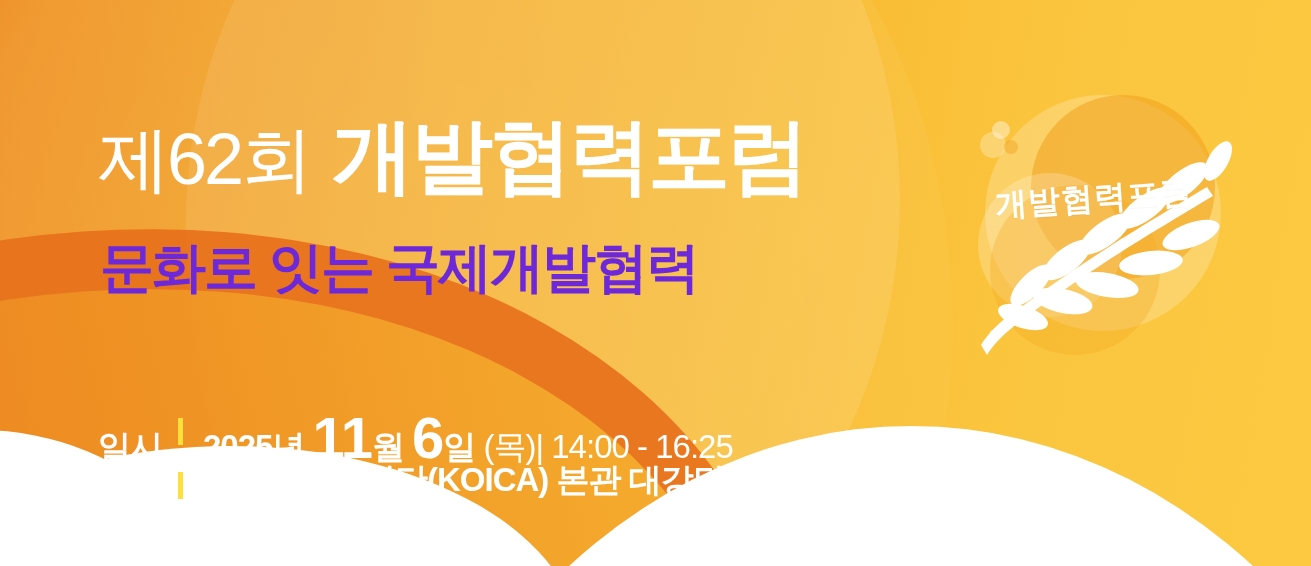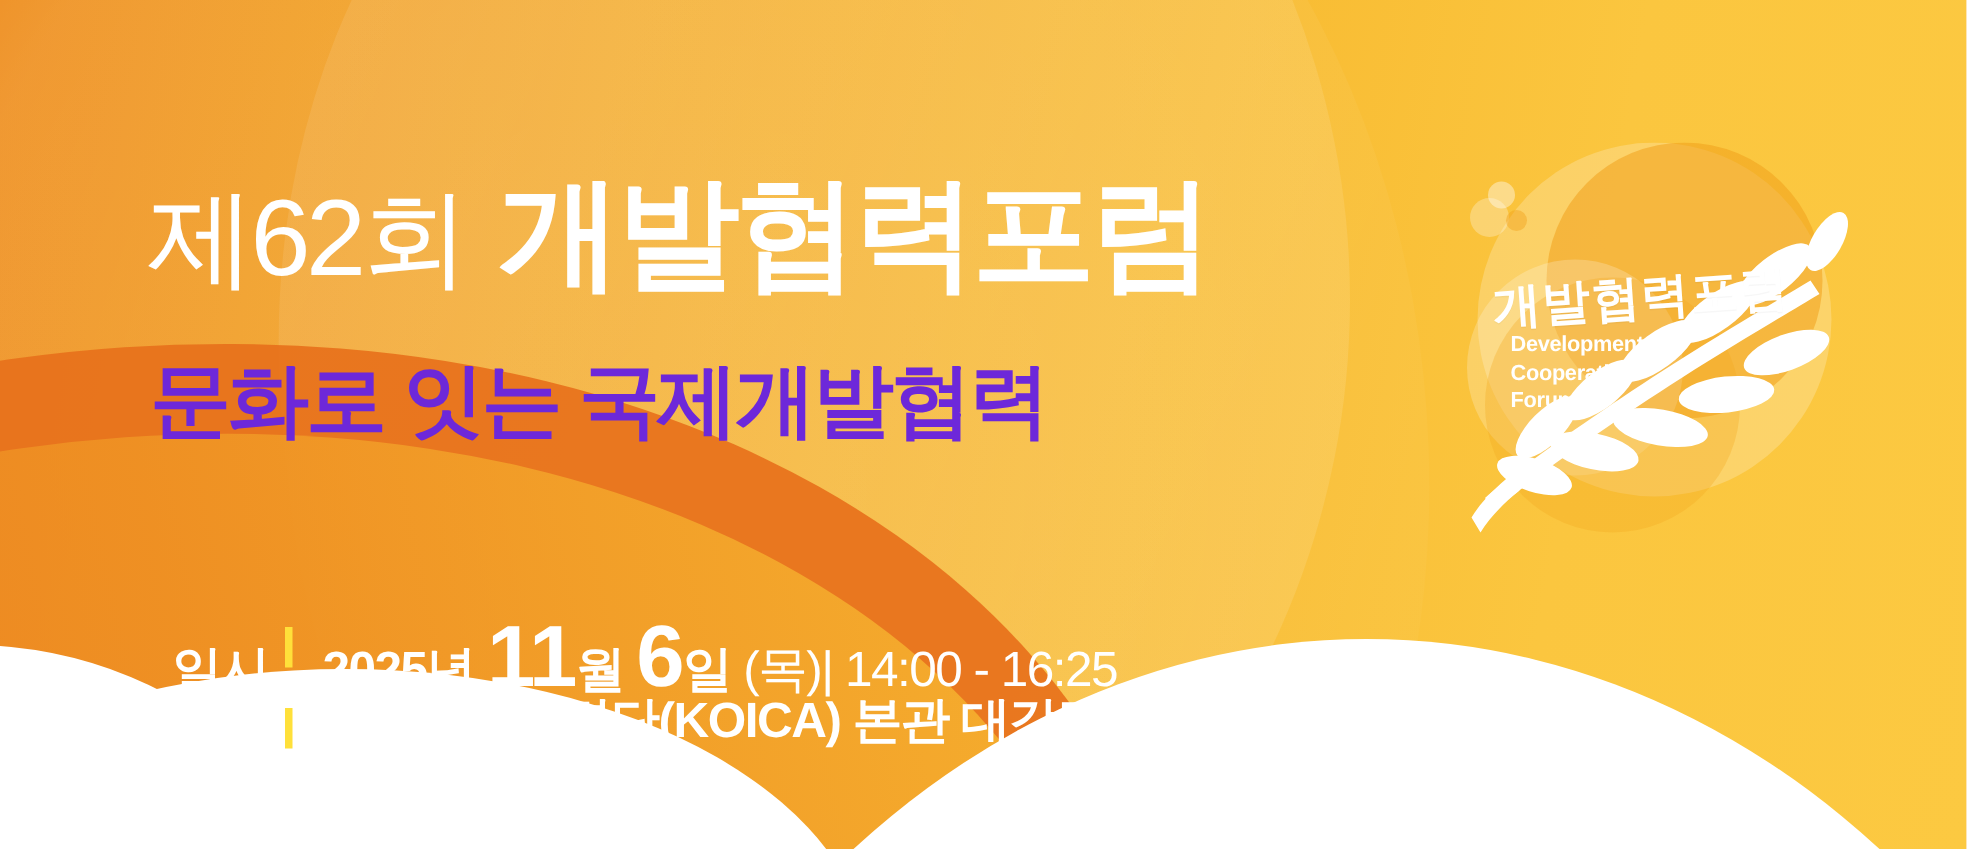--- a/index.html
+++ b/index.html
@@ -149,22 +149,21 @@
     font-size: 54px;
     font-weight: 700;
     letter-spacing: -2px;
     white-space: nowrap;
     line-height: 1;
   }
 
   .info {
     position: absolute;
     top: 404px;
-    left: 12px;
-    text-align: center;
+    left: 0;
   }
   .info-line {
     display: flex;
     align-items: baseline;
     white-space: nowrap;
     color: #ffffff;
     height: 54px;
   }
   .info-label {
     font-size: 33px;
@@ -314,20 +313,15 @@
 
           <ellipse cx="263" cy="66" rx="22" ry="10" transform="rotate(-60 263 66)"></ellipse>
 
           <path d="M26 250 C32 240, 42 230, 52 222 L58 232 C48 240, 38 250, 32 260 Z"></path>
         </g>
       </g>
     </svg>
 
     <div class="emblem-ko">개발협력포럼</div>
 
-    <div class="emblem-en">
-      <div>Development</div>
-      <div>Cooperation</div>
-      <div>Forum</div>
-    </div>
   </div>
 
 </div>
 
 </body></html>

